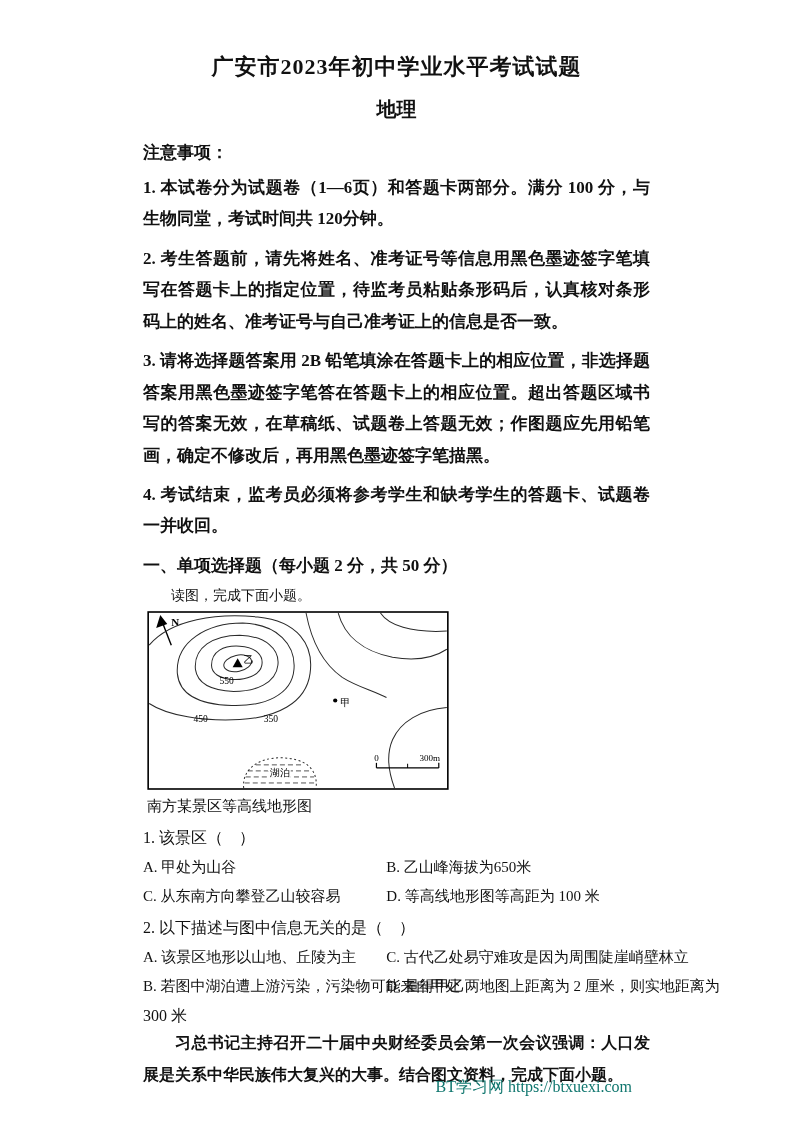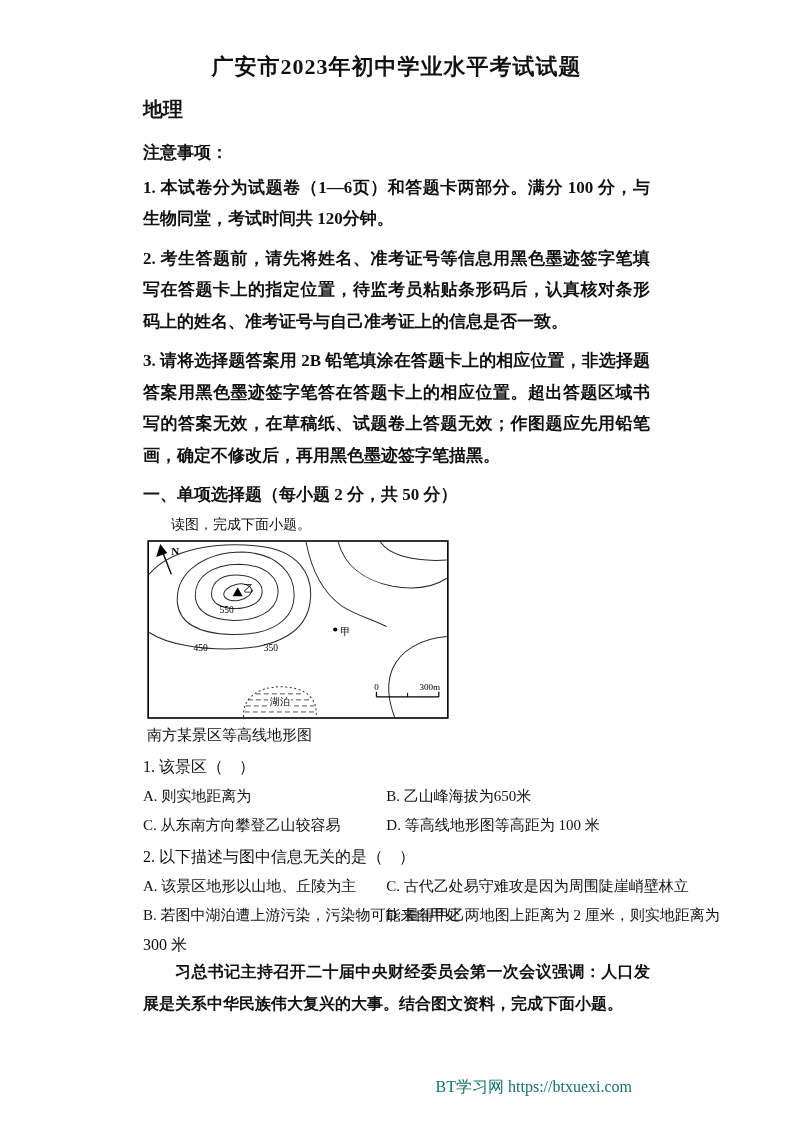--- a/index.html
+++ b/index.html
@@ -4,21 +4,21 @@
 <style>
   * { margin: 0; padding: 0; box-sizing: border-box; }
   html, body { background: #ffffff; }
   .page {
     width: 647px; height: 1122px; margin: 0 auto; position: relative;
     background: #ffffff; color: #111;
     font-family: "Liberation Serif", serif;
     padding: 52px 70px 0 70px; overflow: hidden;
   }
   .title { text-align: center; font-size: 22px; font-weight: 700; letter-spacing: 1px; }
-  .subject { font-size: 20px; font-weight: 700; margin-top: 14px; }
+  .subject { text-align: center; font-size: 20px; font-weight: 700; margin-top: 14px; }
   .notices-heading { font-size: 17px; font-weight: 700; margin-top: 18px; }
   .notice { font-size: 17px; font-weight: 700; line-height: 1.85; text-align: justify; margin-top: 8px; }
   .section-heading { font-size: 17px; font-weight: 700; margin-top: 12px; }
   .intro { font-size: 14px; margin-top: 10px; text-indent: 2em; }
   .figure { margin: 6px 0 0 4px; width: 302px; }
   .caption { font-size: 15px; margin-top: 3px; }
   .stem { font-size: 16px; margin-top: 12px; }
   .options {
     display: grid; grid-template-columns: 48% 52%;
     font-size: 15px; row-gap: 10px; margin-top: 9px;
@@ -42,20 +42,21 @@
 
 <div class="page">
 
   <h1 class="title">广安市2023年初中学业水平考试试题</h1>
   <h2 class="subject">地理</h2>
 
   <div class="notices-heading">注意事项：</div>
   <p class="notice">1. 本试卷分为试题卷（1—6页）和答题卡两部分。满分 100 分，与生物同堂，考试时间共 120分钟。</p>
   <p class="notice">2. 考生答题前，请先将姓名、准考证号等信息用黑色墨迹签字笔填写在答题卡上的指定位置，待监考员粘贴条形码后，认真核对条形码上的姓名、准考证号与自己准考证上的信息是否一致。</p>
   <p class="notice">3. 请将选择题答案用 2B 铅笔填涂在答题卡上的相应位置，非选择题答案用黑色墨迹签字笔答在答题卡上的相应位置。超出答题区域书写的答案无效，在草稿纸、试题卷上答题无效；作图题应先用铅笔画，确定不修改后，再用黑色墨迹签字笔描黑。</p>
+  <p class="notice">4. 考试结束，监考员必须将参考学生和缺考学生的答题卡、试题卷一并收回。</p>
 
   <div class="section-heading">一、单项选择题（每小题 2 分，共 50 分）</div>
   <p class="intro">读图，完成下面小题。</p>
 
   <figure class="figure">
     <svg viewBox="0 0 300 178" width="302" height="179">
 
       <rect x="1" y="1" width="298" height="176" fill="#ffffff" stroke="#000" stroke-width="1.6"></rect>
 
       <g>
@@ -101,21 +102,21 @@
         <text class="map-text" x="228" y="149" font-size="9" text-anchor="middle">0</text>
         <text class="map-text" x="281" y="149" font-size="9" text-anchor="middle">300m</text>
       </g>
     </svg>
     <figcaption class="caption">南方某景区等高线地形图</figcaption>
   </figure>
 
   <div>
     <p class="stem">1. 该景区（　）</p>
     <div class="options">
-      <span class="option">A. 则实地距离为</span>
+      <span class="option">A. 甲处为山谷</span>
       <span class="option">B. 乙山峰海拔为650米</span>
       <span class="option">C. 从东南方向攀登乙山较容易</span>
       <span class="option">D. 等高线地形图等高距为 100 米</span>
     </div>
   </div>
 
   <div>
     <p class="stem">2. 以下描述与图中信息无关的是（　）</p>
     <div class="options">
       <span class="option">A. 该景区地形以山地、丘陵为主</span>

